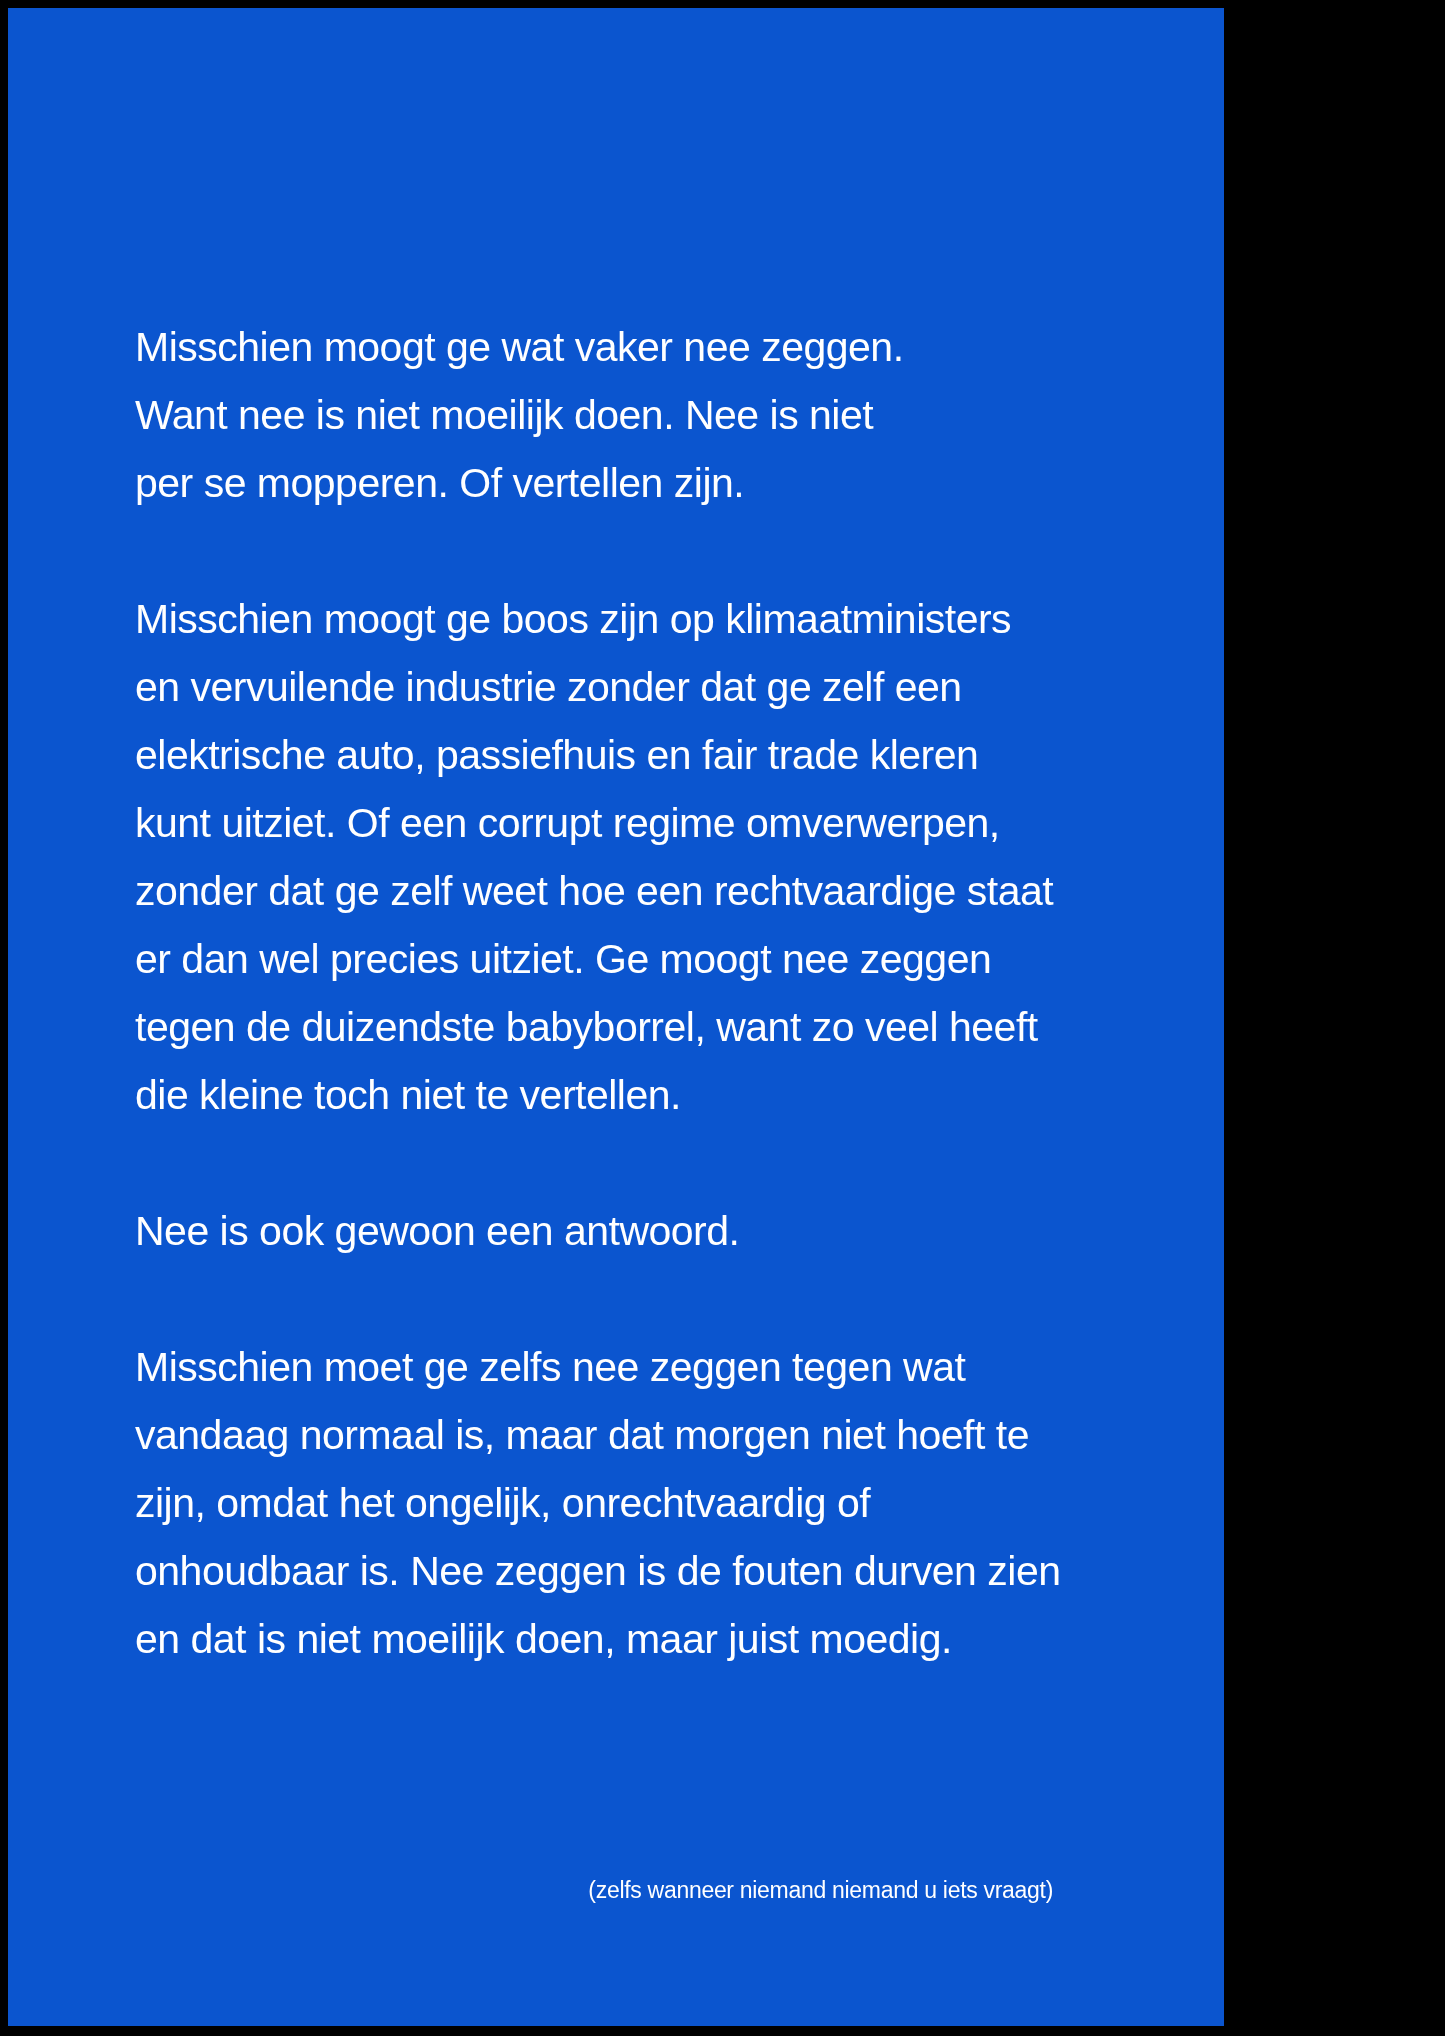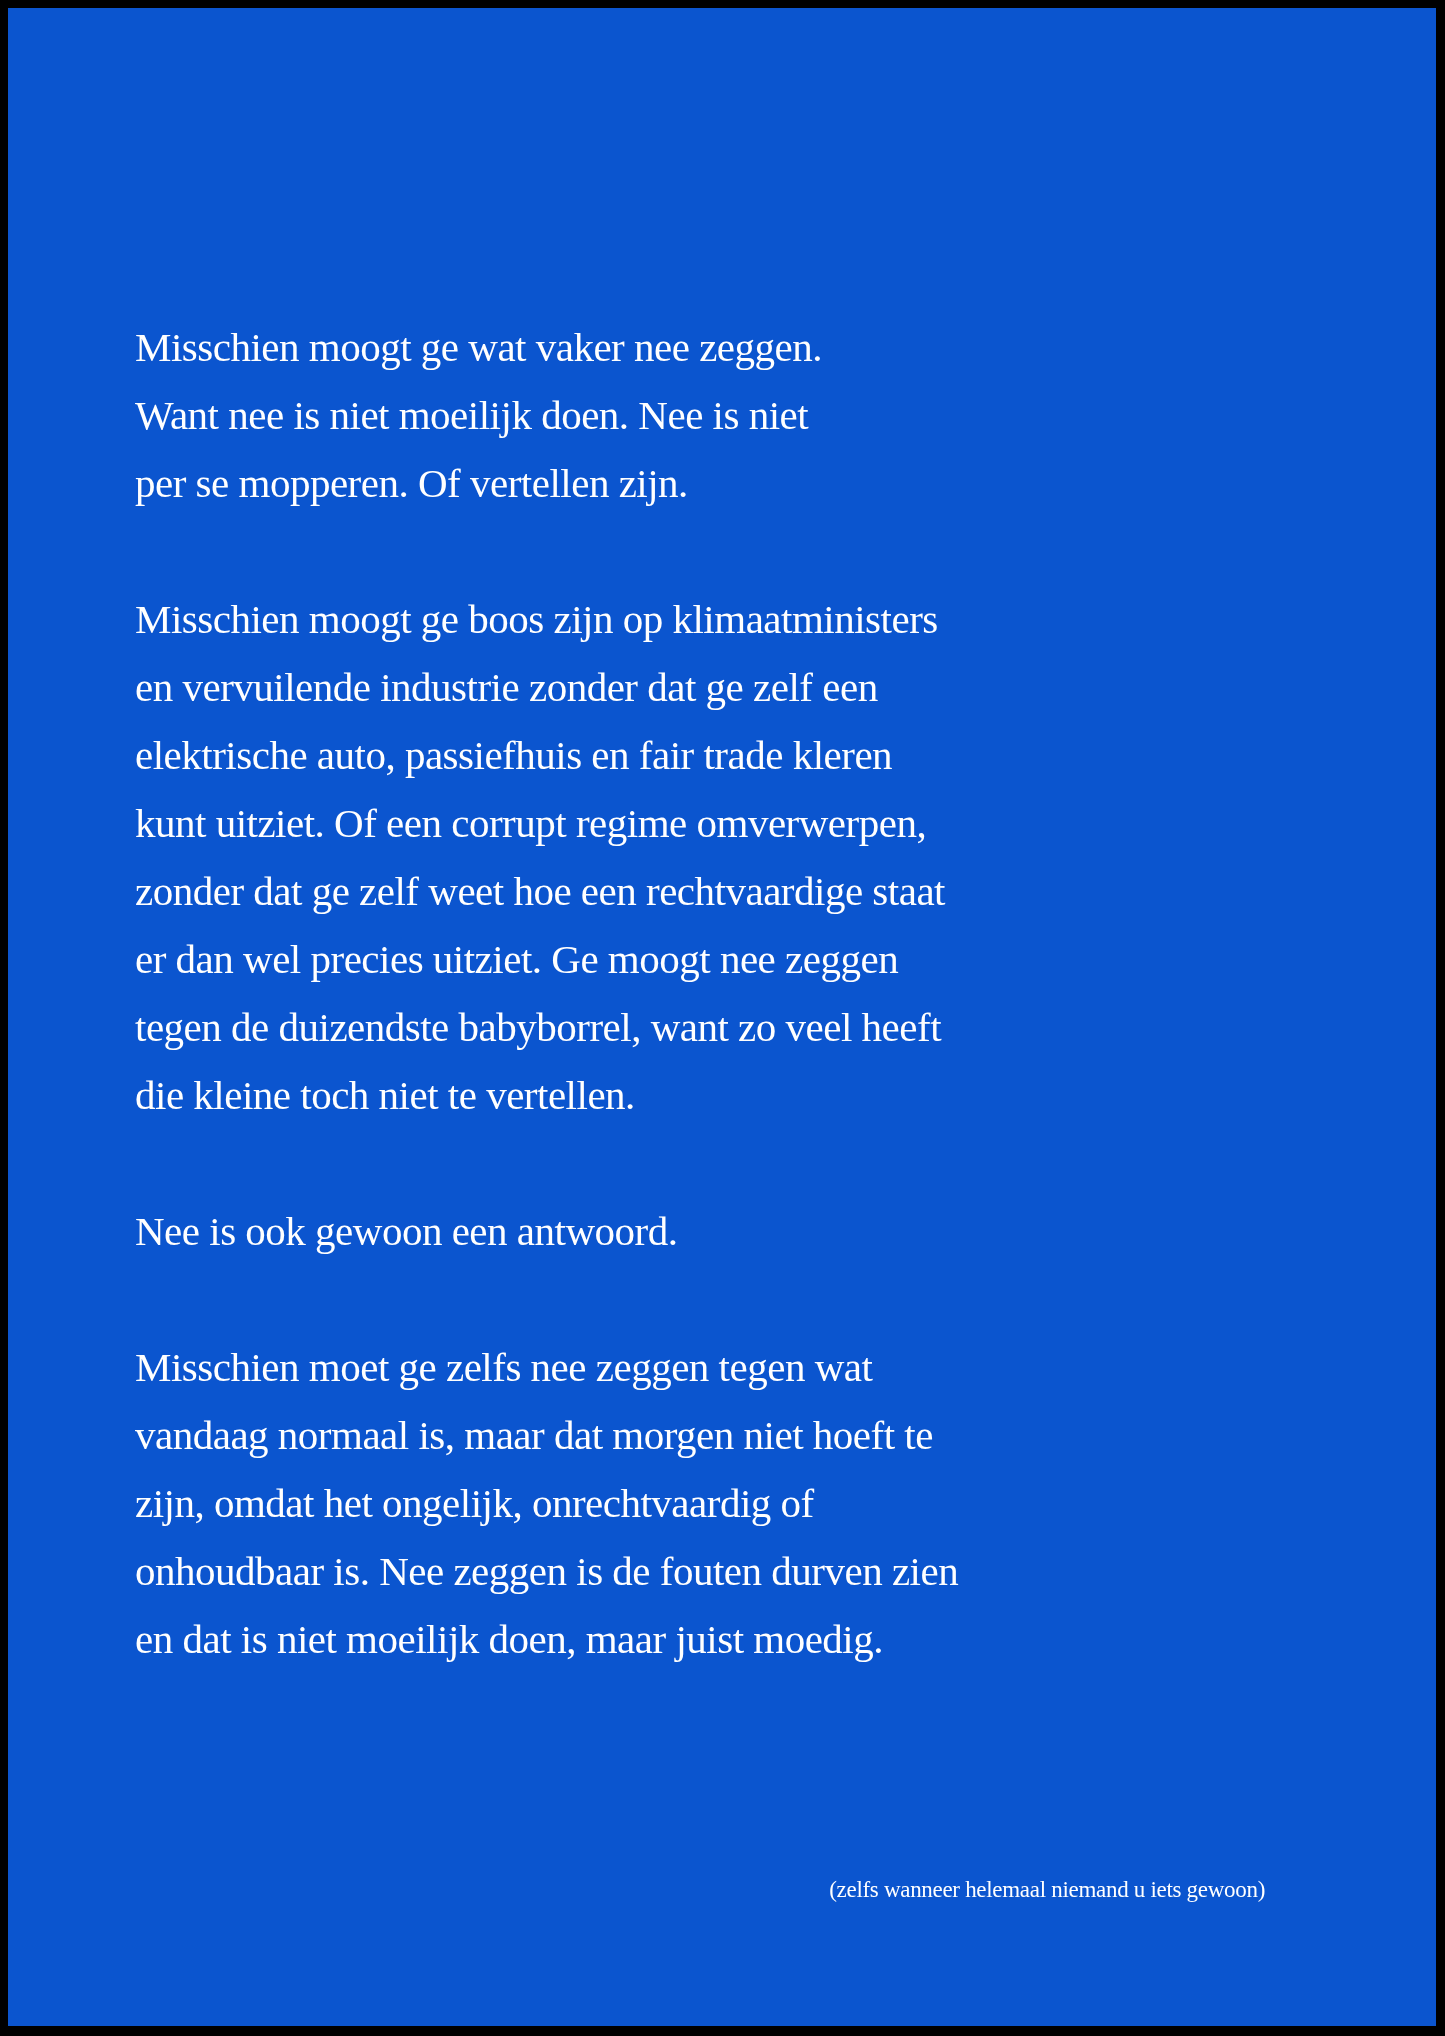--- a/index.html
+++ b/index.html
@@ -10,25 +10,25 @@
   body {
     width: 1445px;
     height: 2036px;
     position: relative;
     overflow: hidden;
   }
   .poster {
     position: absolute;
     left: 8px;
     top: 8px;
-    width: 1428px;
+    width: 1216px;
     height: 2018px;
     background: #0b55cf;
     color: #ffffff;
-    font-family: Liberation Serif, serif;
+    font-family: Liberation Sans, sans-serif;
   }
   .body-text {
     position: absolute;
     left: 127px;
     top: 305px;
     width: 1150px;
     font-size: 41px;
     line-height: 68px;
     letter-spacing: -0.5px;
   }
@@ -74,14 +74,14 @@
     </p>
     <p class="paragraph">
       <span class="line">Misschien moet ge zelfs nee zeggen tegen wat</span>
       <span class="line">vandaag normaal is, maar dat morgen niet hoeft te</span>
       <span class="line">zijn, omdat het ongelijk, onrechtvaardig of</span>
       <span class="line">onhoudbaar is. Nee zeggen is de fouten durven zien</span>
       <span class="line">en dat is niet moeilijk doen, maar juist moedig.</span>
     </p>
   </div>
 
-  <div class="footnote">(zelfs wanneer helemaal niemand u iets gewoon)</div>
+  <div class="footnote">(zelfs wanneer niemand niemand u iets vraagt)</div>
 </div>
 
 </body></html>

